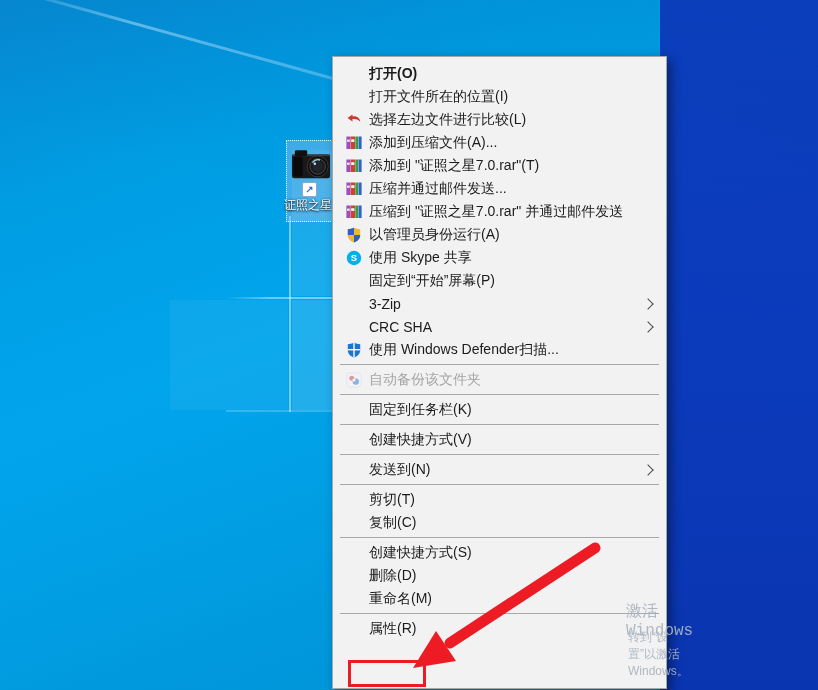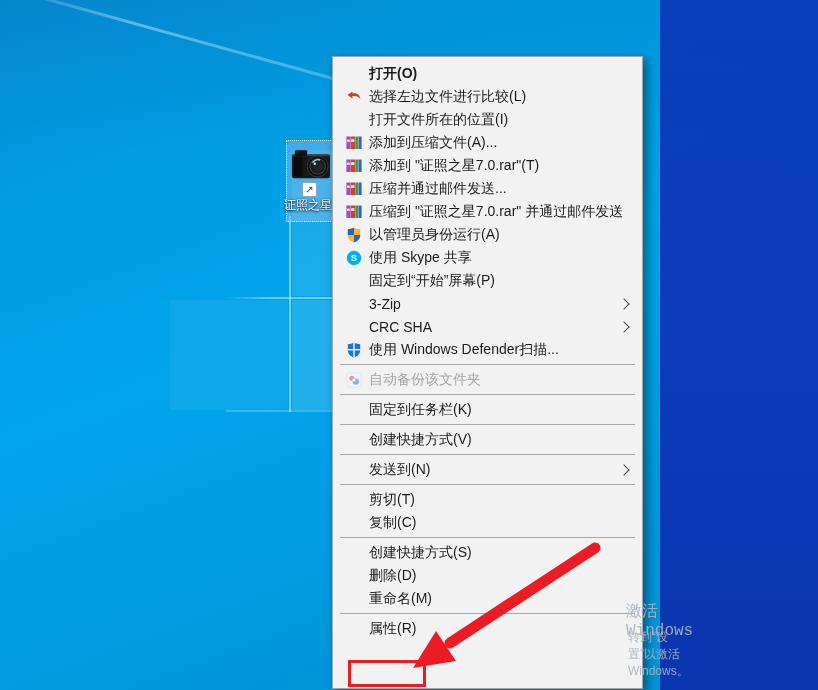--- a/index.html
+++ b/index.html
@@ -28,21 +28,21 @@
   
   .desktop-icon{position:absolute;left:286px;top:140px;width:49px;height:82px;z-index:5;
     background:rgba(140,190,235,0.45);outline:1px dotted #e9f5ff;outline-offset:-1px;cursor:pointer;}
   .desktop-icon .cam{position:absolute;left:5px;top:7px;}
   .shortcut-badge{position:absolute;left:16px;top:42px;width:13px;height:13px;background:#fff;
     border:1px solid #8fa6c4;border-radius:2px;display:flex;align-items:center;justify-content:center;
     font-size:10px;font-weight:bold;color:#2a5fd0;line-height:1;}
   .icon-label{position:absolute;left:-2px;top:57px;width:54px;font-size:12px;color:#fff;
     text-shadow:0 1px 2px rgba(0,0,0,0.85),0 0 3px rgba(0,0,0,0.6);white-space:nowrap;overflow:hidden;}
   
-  .context-menu{position:absolute;left:332px;top:56px;width:311px;height:633px;box-sizing:border-box;
+  .context-menu{position:absolute;left:332px;top:56px;width:335px;height:633px;box-sizing:border-box;
     background:#f2f2f2;border:1px solid #a6a6a6;padding-top:5px;z-index:10;
     box-shadow:4px 4px 10px rgba(0,0,0,0.42);overflow:hidden;}
   .menu-item{height:23px;display:flex;align-items:center;padding:0 14px 0 12px;font-size:14px;
     color:#1b1b1b;white-space:nowrap;cursor:default;}
   .menu-item.bold .mi-label{font-weight:bold;}
   .menu-item.disabled{color:#a5a5a5;align-items:center;}
   .menu-item.disabled .mi-icon{opacity:0.55;}
   .mi-icon{flex:0 0 18px;width:18px;height:16px;margin-right:6px;display:flex;align-items:center;justify-content:center;}
   .mi-label{overflow:hidden;}
   .mi-chevron{width:7px;height:7px;border-top:1.6px solid #4a4a4a;border-right:1.6px solid #4a4a4a;
@@ -86,30 +86,30 @@
   <span class="shortcut-badge">↗</span>
   <div class="icon-label">证照之星</div>
 </div>
 
 <div class="context-menu" id="context-menu">
     <div class="menu-item bold">
       <span class="mi-icon"></span>
       <span class="mi-label">打开(O)</span>
     </div>
     <div class="menu-item">
+      <span class="mi-icon"></span>
+      <span class="mi-label">打开文件所在的位置(I)</span>
+    </div>
+    <div class="menu-item">
       <span class="mi-icon">
         <svg width="16" height="16" viewBox="0 0 16 16">
           <path d="M1.5 6 L6.5 2.4 L6.5 4.4 C10.5 3.7 13.8 5.8 14.4 10 C12.6 7.4 9.6 6.5 6.5 7.1 L6.5 9.6 Z" fill="#cf3a30"></path>
         </svg>
       </span>
       <span class="mi-label">选择左边文件进行比较(L)</span>
-    </div>
-    <div class="menu-item">
-      <span class="mi-icon"></span>
-      <span class="mi-label">打开文件所在的位置(I)</span>
     </div>
     <div class="menu-item">
       <span class="mi-icon">
         <svg width="16" height="15" viewBox="0 0 16 15">
           <rect x="0.4" y="1.5" width="4" height="12.5" fill="#9a4fbe"></rect>
           <rect x="1" y="4.6" width="2.8" height="2.2" fill="#e9e9ef"></rect>
           <rect x="4.6" y="1.5" width="4.4" height="12.5" fill="#d23f34"></rect>
           <rect x="5.2" y="4.2" width="3.2" height="2.8" fill="#f4f4f4"></rect>
           <rect x="9.3" y="1.5" width="3" height="12.5" fill="#34a03c"></rect>
           <rect x="12.6" y="1.5" width="3" height="12.5" fill="#2f63c9"></rect>

